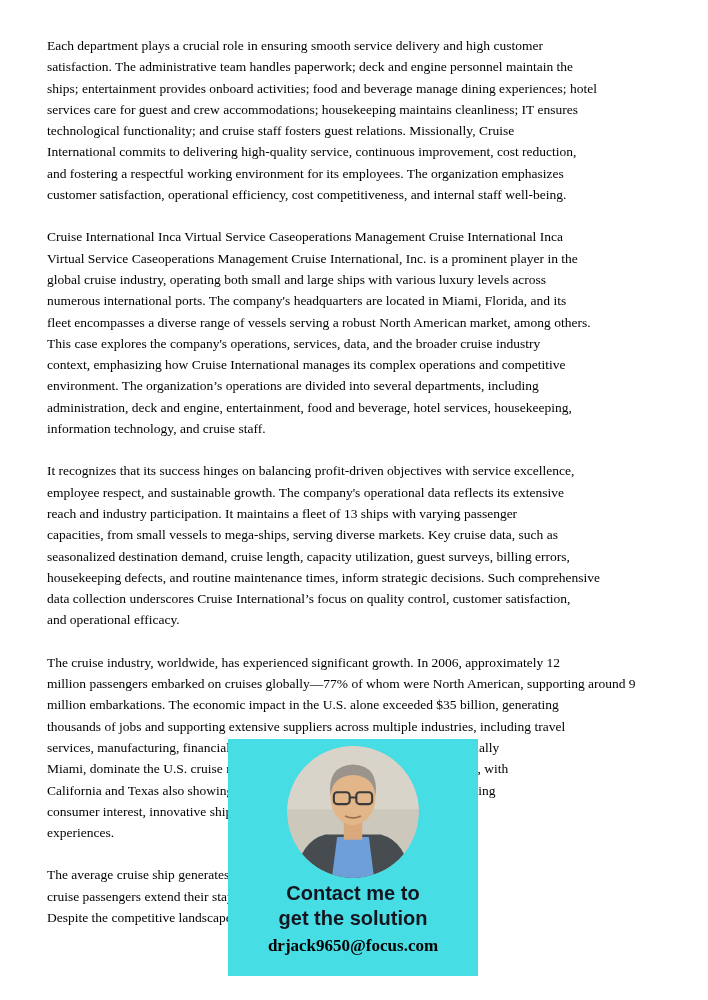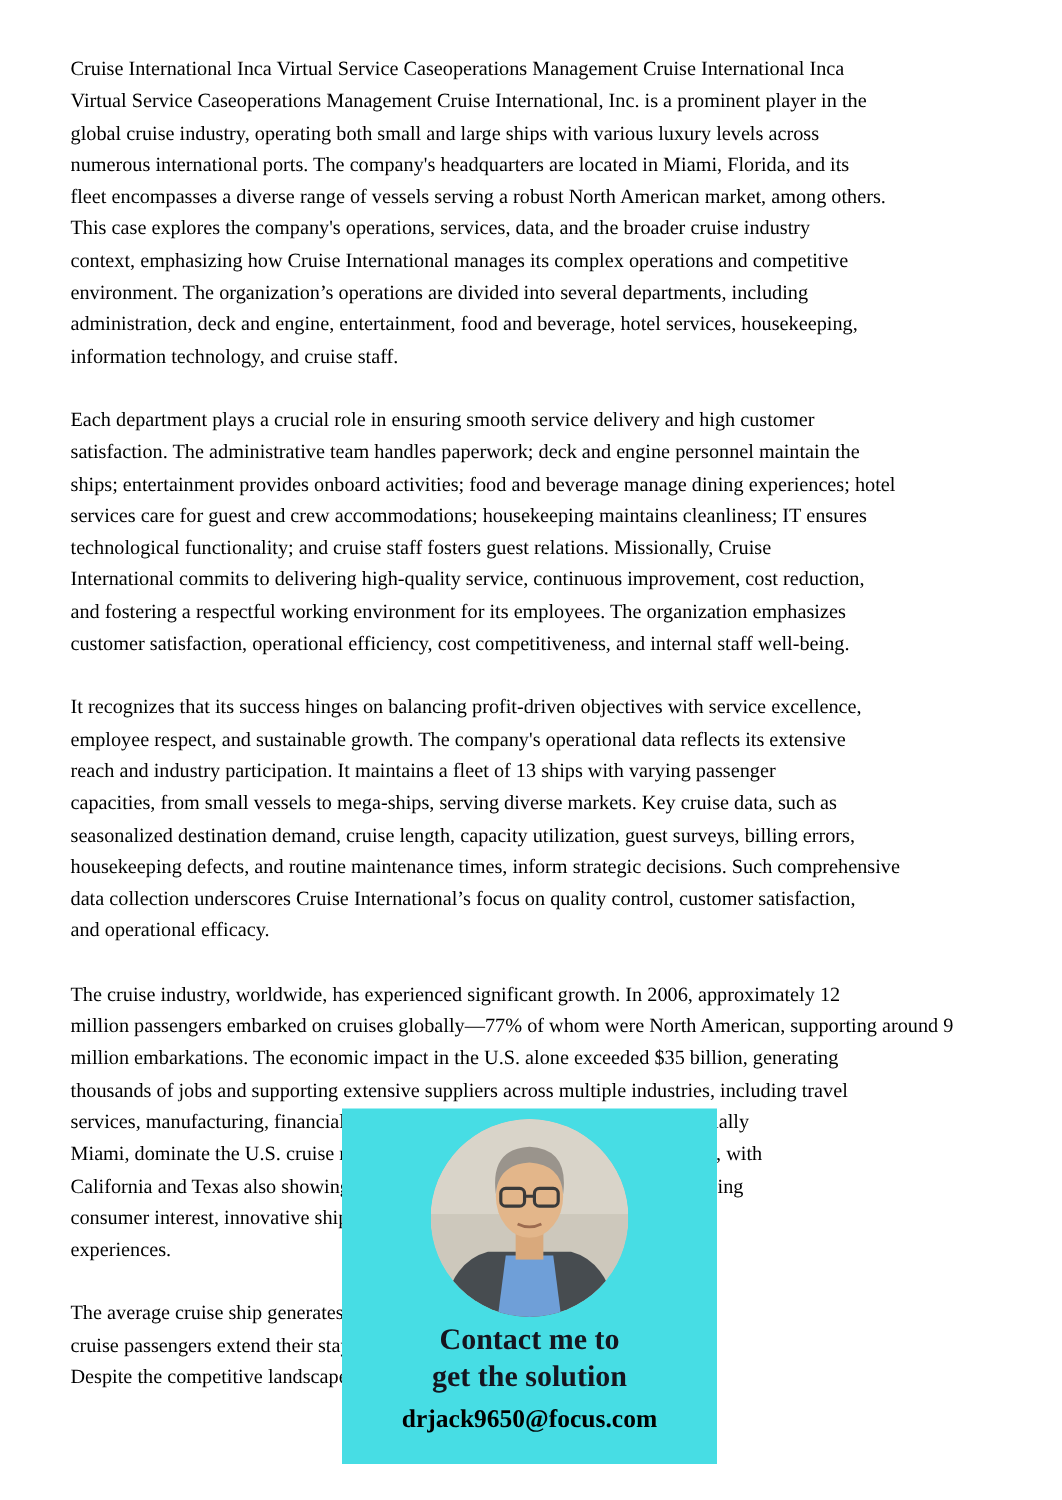--- a/index.html
+++ b/index.html
@@ -40,21 +40,21 @@
     width: 132px;
     height: 132px;
     margin-top: 7px;
     border-radius: 50%;
     overflow: hidden;
     flex: 0 0 auto;
   }
   .avatar-wrap svg { display: block; width: 100%; height: 100%; }
   .contact-heading {
     margin-top: 3px;
-    font-family: Liberation Serif, serif;
+    font-family: Liberation Sans, sans-serif;
     font-weight: 700;
     font-size: 20px;
     line-height: 25px;
     color: #15151f;
     text-align: center;
     white-space: pre-line;
   }
   .contact-email {
     margin-top: 5px;
     font-family: "Liberation Serif", serif;
@@ -63,38 +63,38 @@
     color: #000000;
     text-align: center;
   }
 </style>
 </head>
 <body>
 
 <div class="page" style="background-color: rgb(255, 255, 255);">
 
   <div class="content">
+    <p class="para">Each department plays a crucial role in ensuring smooth service delivery and high customer
+satisfaction. The administrative team handles paperwork; deck and engine personnel maintain the
+ships; entertainment provides onboard activities; food and beverage manage dining experiences; hotel
+services care for guest and crew accommodations; housekeeping maintains cleanliness; IT ensures
+technological functionality; and cruise staff fosters guest relations. Missionally, Cruise
+International commits to delivering high-quality service, continuous improvement, cost reduction,
+and fostering a respectful working environment for its employees. The organization emphasizes
+customer satisfaction, operational efficiency, cost competitiveness, and internal staff well-being.</p>
     <p class="para">Cruise International Inca Virtual Service Caseoperations Management Cruise International Inca
 Virtual Service Caseoperations Management Cruise International, Inc. is a prominent player in the
 global cruise industry, operating both small and large ships with various luxury levels across
 numerous international ports. The company's headquarters are located in Miami, Florida, and its
 fleet encompasses a diverse range of vessels serving a robust North American market, among others.
 This case explores the company's operations, services, data, and the broader cruise industry
 context, emphasizing how Cruise International manages its complex operations and competitive
 environment. The organization’s operations are divided into several departments, including
 administration, deck and engine, entertainment, food and beverage, hotel services, housekeeping,
 information technology, and cruise staff.</p>
-    <p class="para">Each department plays a crucial role in ensuring smooth service delivery and high customer
-satisfaction. The administrative team handles paperwork; deck and engine personnel maintain the
-ships; entertainment provides onboard activities; food and beverage manage dining experiences; hotel
-services care for guest and crew accommodations; housekeeping maintains cleanliness; IT ensures
-technological functionality; and cruise staff fosters guest relations. Missionally, Cruise
-International commits to delivering high-quality service, continuous improvement, cost reduction,
-and fostering a respectful working environment for its employees. The organization emphasizes
-customer satisfaction, operational efficiency, cost competitiveness, and internal staff well-being.</p>
     <p class="para">It recognizes that its success hinges on balancing profit-driven objectives with service excellence,
 employee respect, and sustainable growth. The company's operational data reflects its extensive
 reach and industry participation. It maintains a fleet of 13 ships with varying passenger
 capacities, from small vessels to mega-ships, serving diverse markets. Key cruise data, such as
 seasonalized destination demand, cruise length, capacity utilization, guest surveys, billing errors,
 housekeeping defects, and routine maintenance times, inform strategic decisions. Such comprehensive
 data collection underscores Cruise International’s focus on quality control, customer satisfaction,
 and operational efficacy.</p>
     <p class="para">The cruise industry, worldwide, has experienced significant growth. In 2006, approximately 12
 million passengers embarked on cruises globally—77% of whom were North American, supporting around 9

